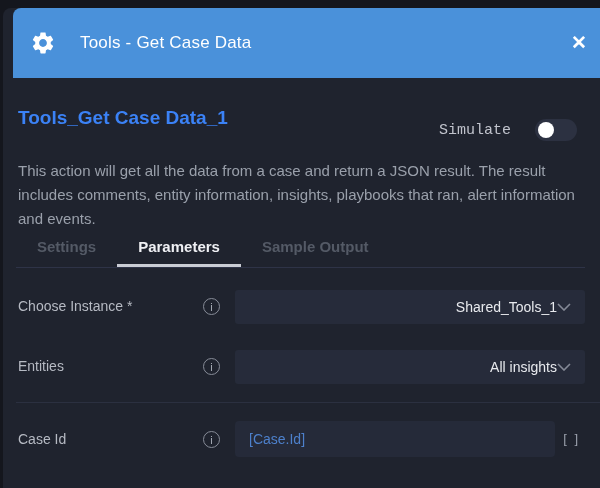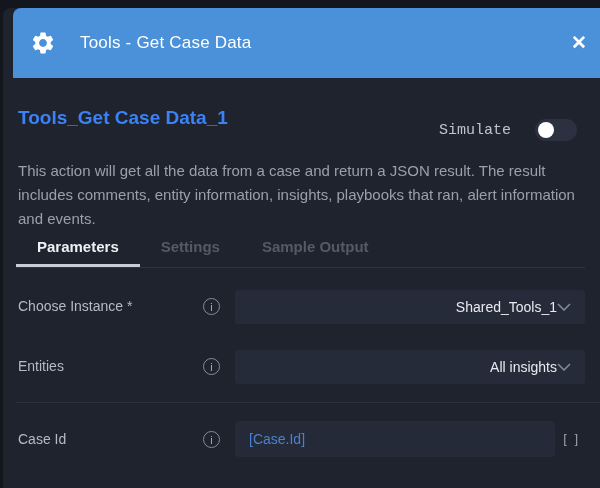--- a/index.html
+++ b/index.html
@@ -74,22 +74,22 @@
     <div class="simulate">
       <span class="simulate-label">Simulate</span>
       <span class="toggle">
         <span class="toggle-knob"></span>
       </span>
     </div>
 
     <div class="desc">This action will get all the data from a case and return a JSON result. The result includes comments, entity information, insights, playbooks that ran, alert information and events.</div>
 
     <div class="tabs">
+      <div class="tab">Settings</div>
       <div class="tab active">Parameters</div>
-      <div class="tab">Settings</div>
       <div class="tab">Sample Output</div>
     </div>
 
     <div class="row-label" style="top:290px;">Choose Instance *</div>
     <i class="info" style="top:290px;">i</i>
     <div class="select" style="top:282px;">
       <span class="select-value">Shared_Tools_1</span>
       <span class="chevron">
         <svg width="14" height="8" viewBox="0 0 14 8">
             <path d="M1 1l6 6 6-6" stroke="#848996" stroke-width="1.6" fill="none"></path>

